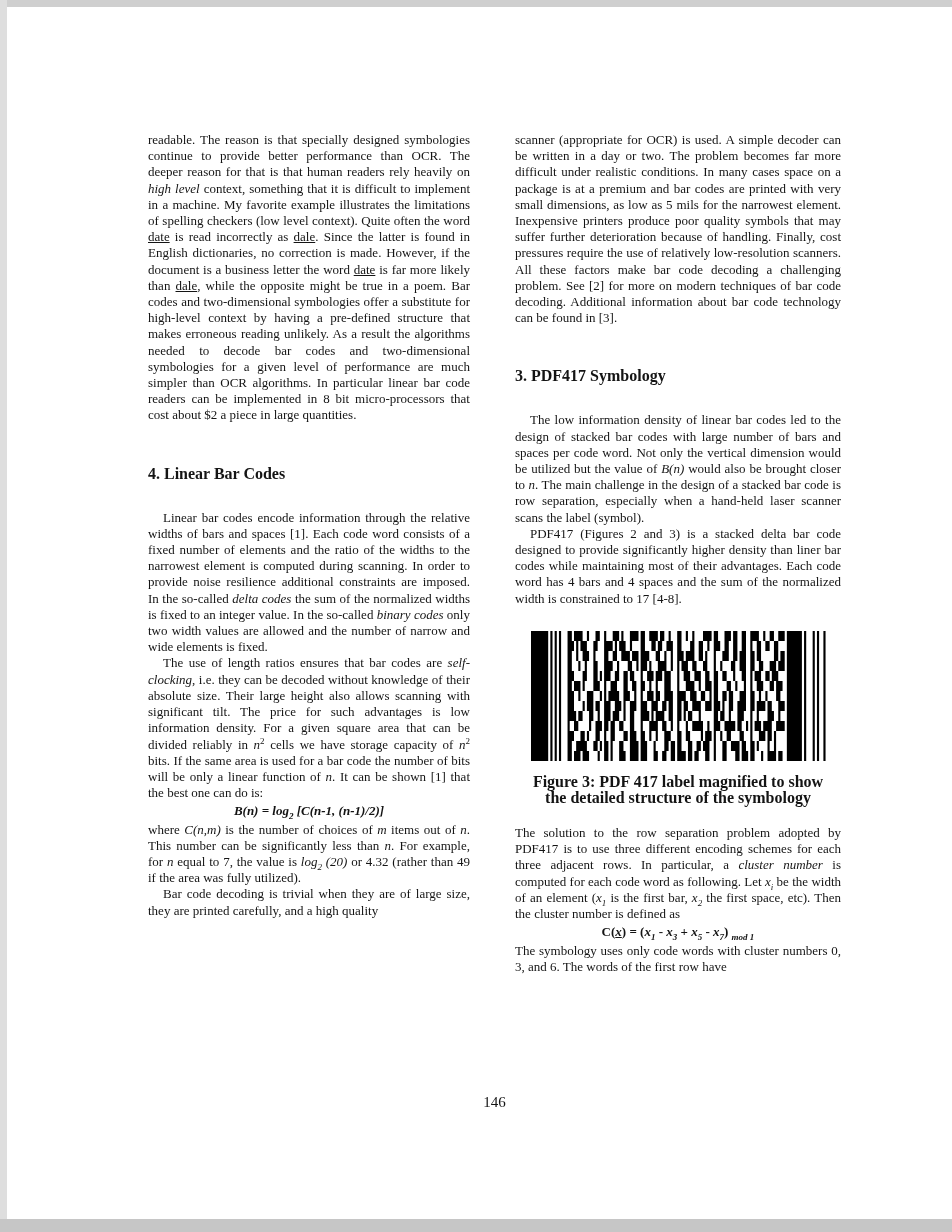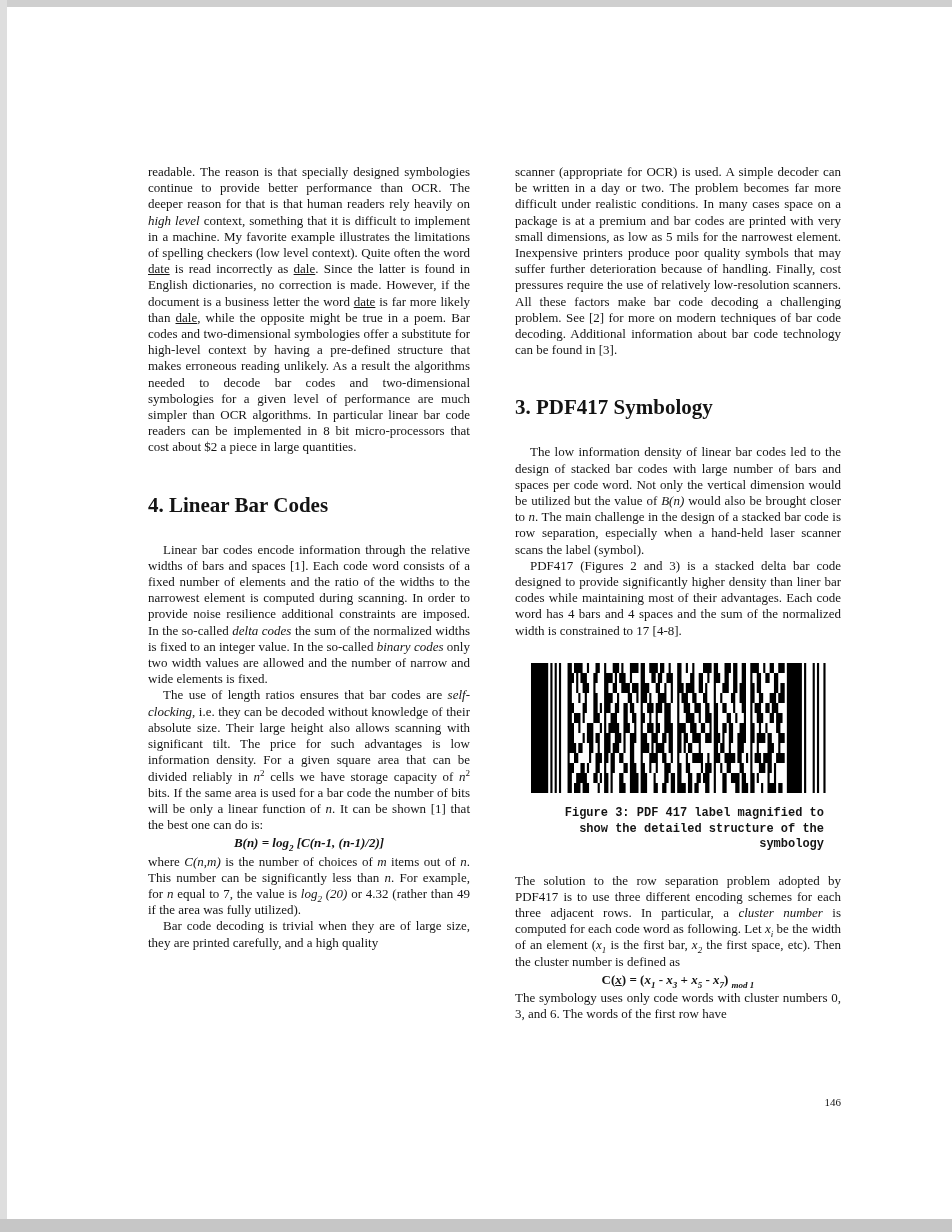--- a/index.html
+++ b/index.html
@@ -10,59 +10,59 @@
     font-family:"Liberation Serif", serif;
     font-size:13px;
     line-height:16.2px;
     color:#141414;
     overflow:hidden;
   }
   .scan-edge-top    { position:absolute; top:0; left:0; width:952px; height:7px;  background:#cfcfcf; }
   .scan-edge-left   { position:absolute; top:0; left:0; width:7px;  height:1232px; background:#dedede; }
   .scan-edge-bottom { position:absolute; bottom:0; left:0; width:952px; height:13px; background:#c6c6c6; }
 
-  .content { position:absolute; left:148px; top:164px; width:693px; }
+  .content { position:absolute; left:148px; top:132px; width:693px; }
   .columns { display:flex; gap:45px; align-items:flex-start; }
   .col-left  { width:322px; }
   .col-right { width:326px; }
 
   p { text-align:justify; text-indent:15px; }
   p.noindent { text-indent:0; }
   sup { font-size:9px; vertical-align:super; line-height:0; }
   sub { font-size:9px; vertical-align:sub; line-height:0; }
 
   h2.section-heading {
-    font-size:21px;
+    font-size:16px;
     font-weight:bold;
     line-height:19px;
     margin:40px 0 27px 0;
   }
 
   .formula { text-align:center; text-indent:0; margin:2px 0;font-weight:bold; }
 
   figure.barcode-figure { margin:24px 0 20px 0; text-align:center; }
   figure.barcode-figure svg { display:inline-block; background:#fff; }
   figure.barcode-figure svg rect { fill:#000; }
   figcaption {
-    font-family:Liberation Mono, monospace;
+    font-family:Liberation Serif, serif;
     font-weight:bold;
-    font-size:12px;
+    font-size:16px;
     line-height:15.5px;
     max-width:292px;
     margin:9px auto 0 auto;
-    text-align:right;
+    text-align:center;
   }
 
   .page-number {
     position:absolute;
     left:148px;
     top:1094px;
     width:693px;
-    text-align:right;
-    font-size:11px;
+    text-align:center;
+    font-size:15px;
   }
 </style>
 </head>
 <body>
 
 <div class="scan-edge-top"></div>
 <div class="scan-edge-left"></div>
 <div class="scan-edge-bottom"></div>
 
 <div class="content">

